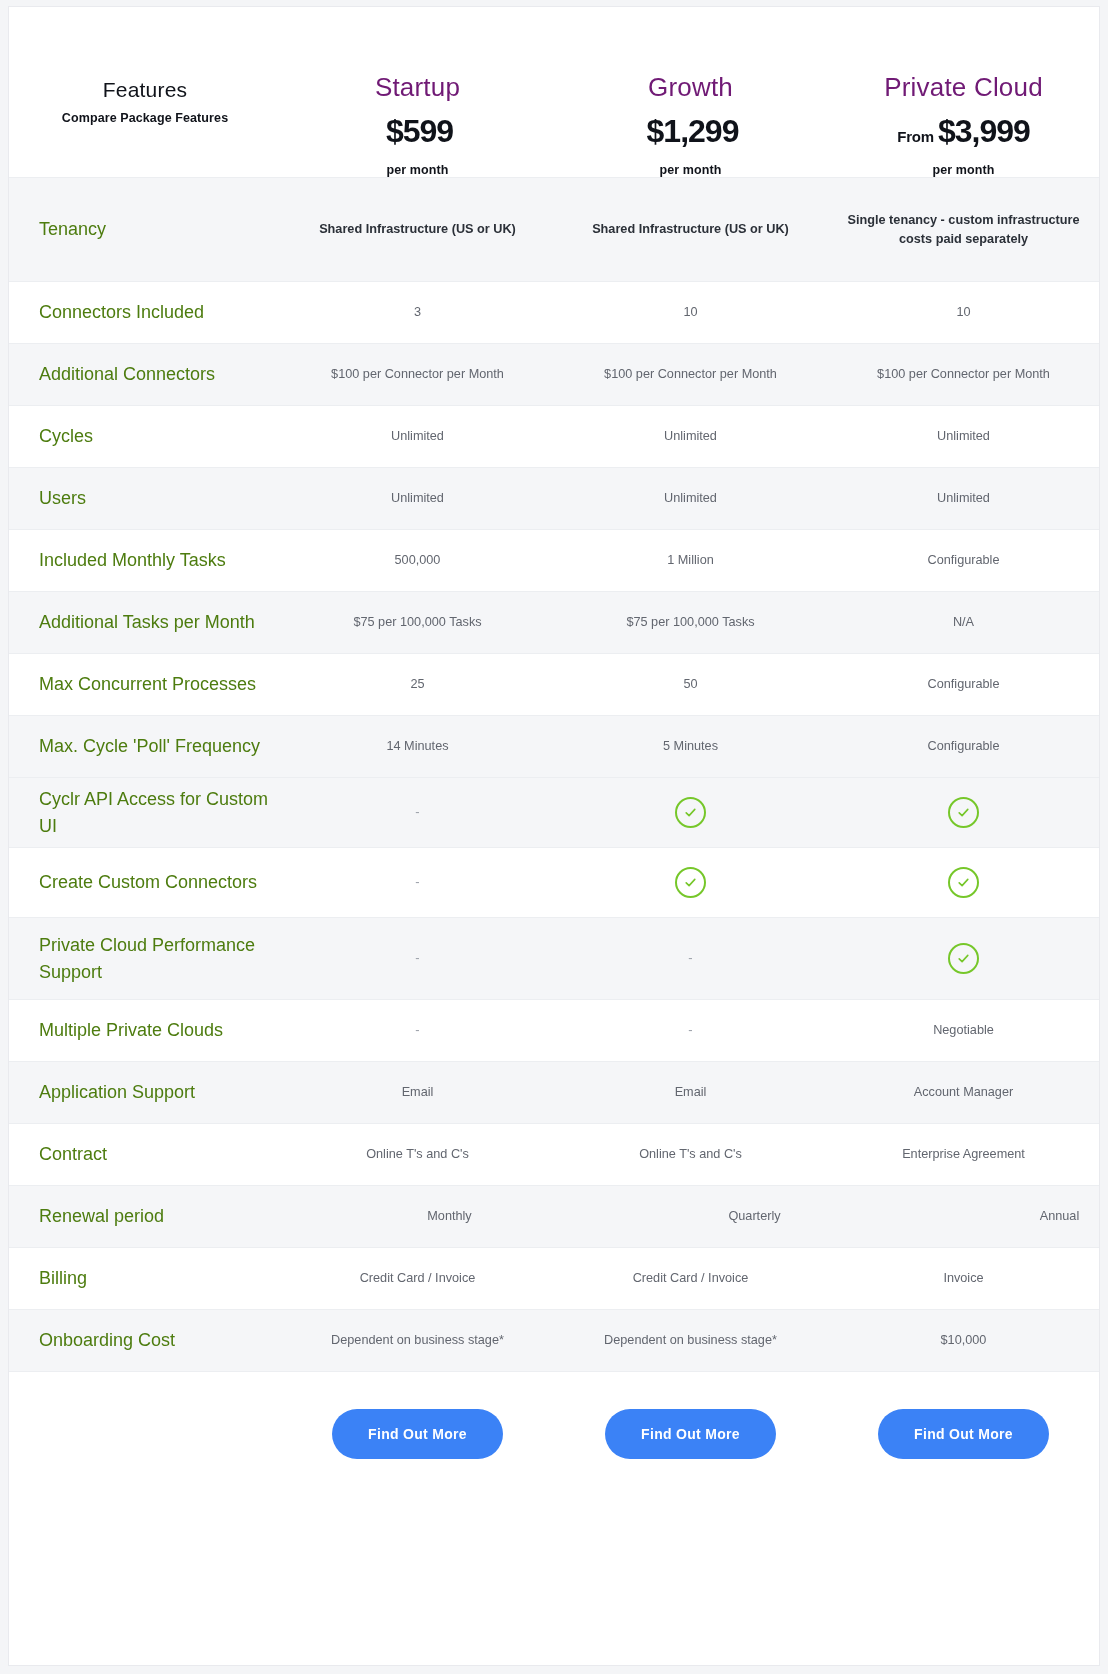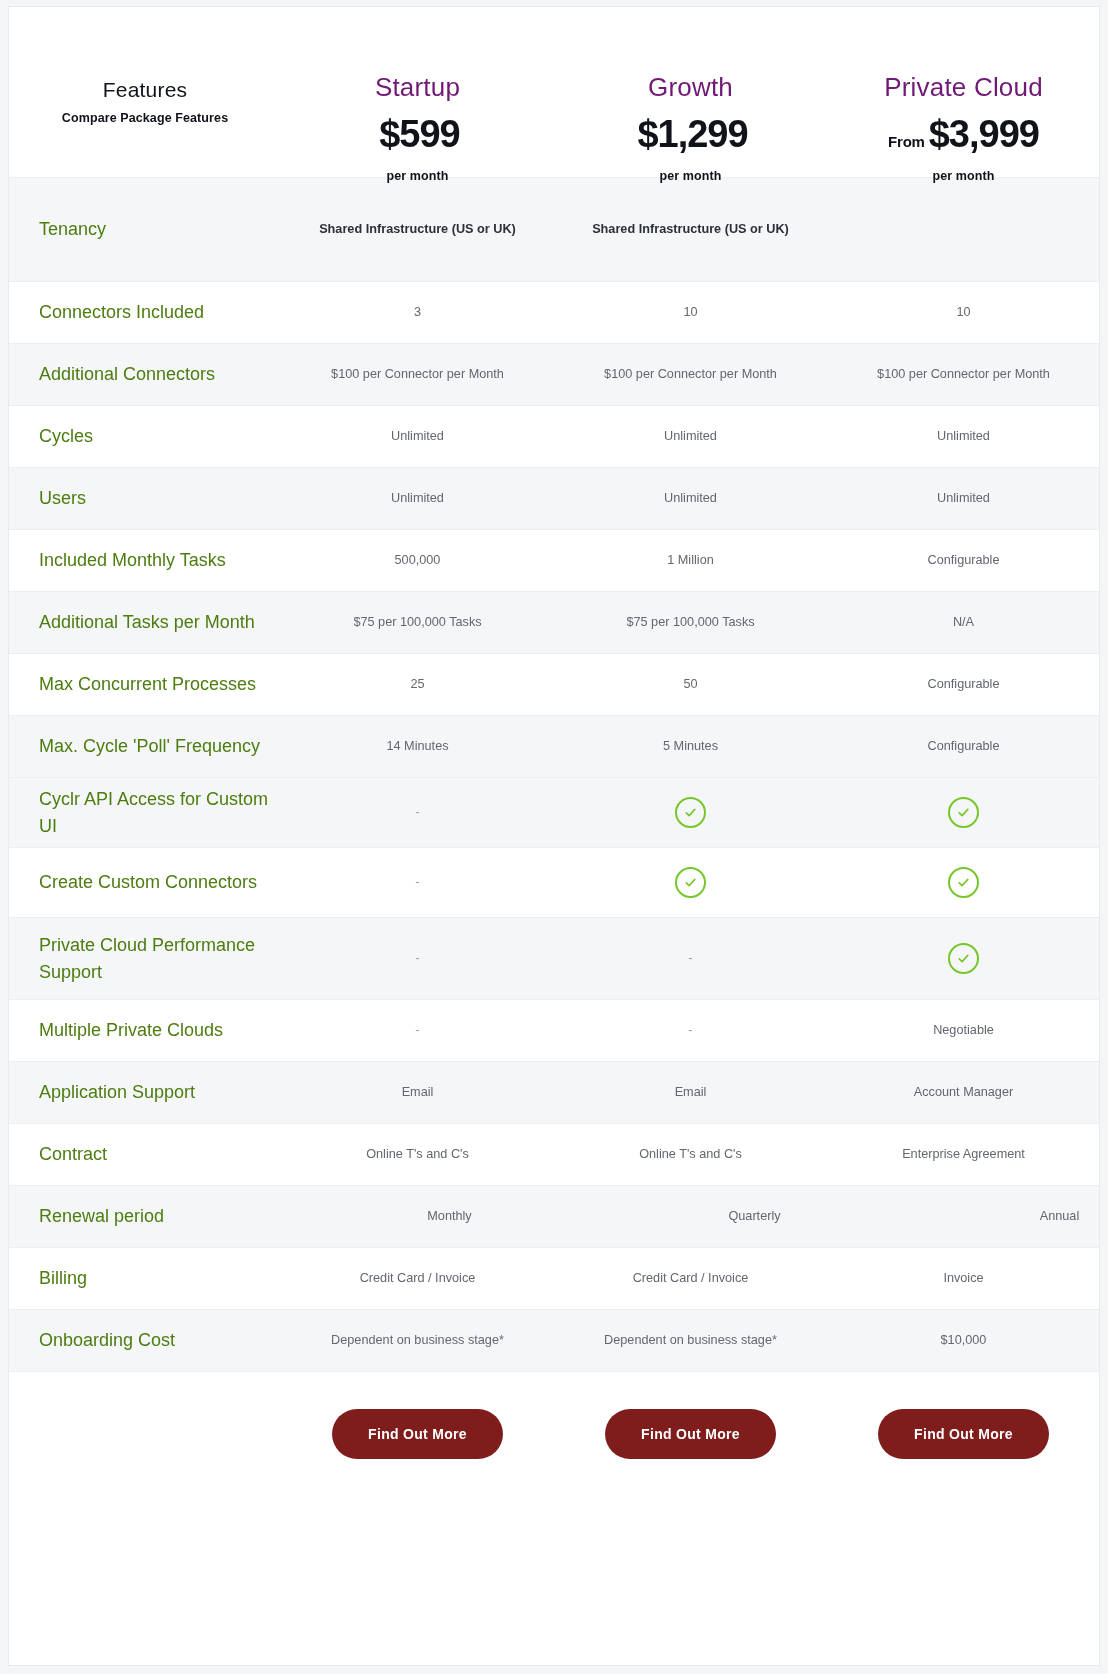--- a/index.html
+++ b/index.html
@@ -82,21 +82,21 @@
     white-space: nowrap;
   }
   .head-plan .plan-prefix {
     font-size: 15px;
     font-weight: 700;
     color: #10131a;
     margin-right: 4px;
     letter-spacing: -.2px;
   }
   .head-plan .plan-price {
-    font-size: 38px;
+    font-size: 32px;
     font-weight: 700;
     color: #10131a;
     letter-spacing: -1px;
     line-height: 1;
   }
   .head-plan .plan-period {
     margin-top: 16px;
     font-size: 12.5px;
     font-weight: 600;
     color: #10131a;
@@ -165,21 +165,21 @@
   }
   .foot-spacer { width: 272px; flex: 0 0 272px; }
   .foot-cell {
     width: 273px;
     flex: 0 0 273px;
     display: flex;
     align-items: center;
     justify-content: center;
   }
   .cta {
-    background: #7f1d1d;
+    background: #3b82f6;
     color: #ffffff;
     border: none;
     border-radius: 28px;
     padding: 0 36px;
     height: 50px;
     font-size: 14px;
     font-weight: 700;
     letter-spacing: .3px;
     font-family: "Liberation Sans", sans-serif;
     cursor: pointer;
@@ -223,20 +223,21 @@
         </div>
         <div class="plan-period">per month</div>
       </div>
     </div>
 
     <div id="rows-container">
         <div class="trow odd" style="height: 104px;">
           <div class="cell-label">Tenancy</div>
           <div class="cell-val bold">Shared Infrastructure (US or UK)</div>
           <div class="cell-val bold">Shared Infrastructure (US or UK)</div>
+          <div class="cell-val bold">Single tenancy - custom infrastructure costs paid separately</div>
         </div>
         <div class="trow even" style="height: 62px;">
           <div class="cell-label">Connectors Included</div>
           <div class="cell-val">3</div>
           <div class="cell-val">10</div>
           <div class="cell-val">10</div>
         </div>
         <div class="trow odd" style="height: 62px;">
           <div class="cell-label">Additional Connectors</div>
           <div class="cell-val">$100 per Connector per Month</div>

